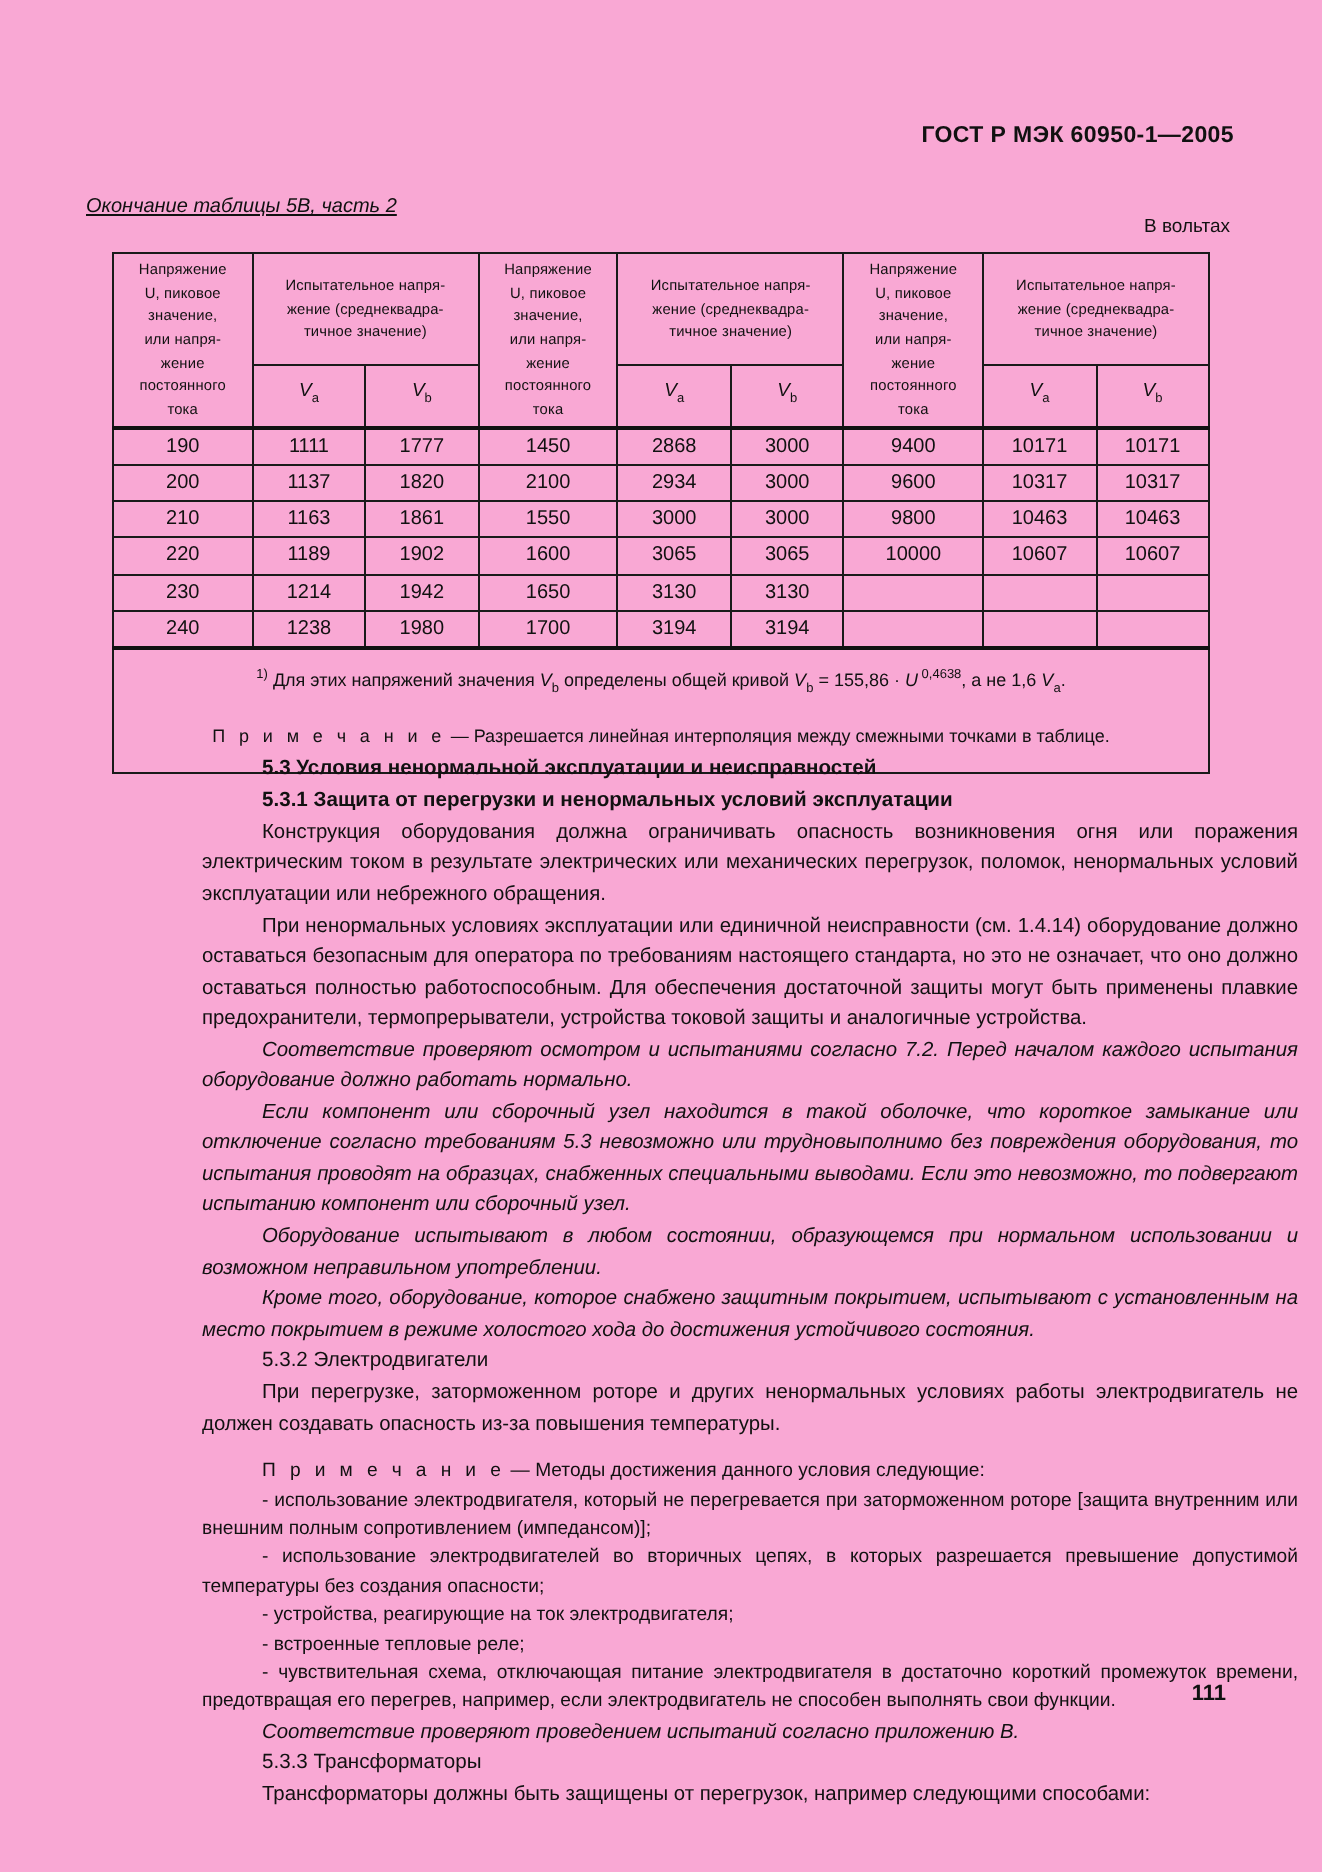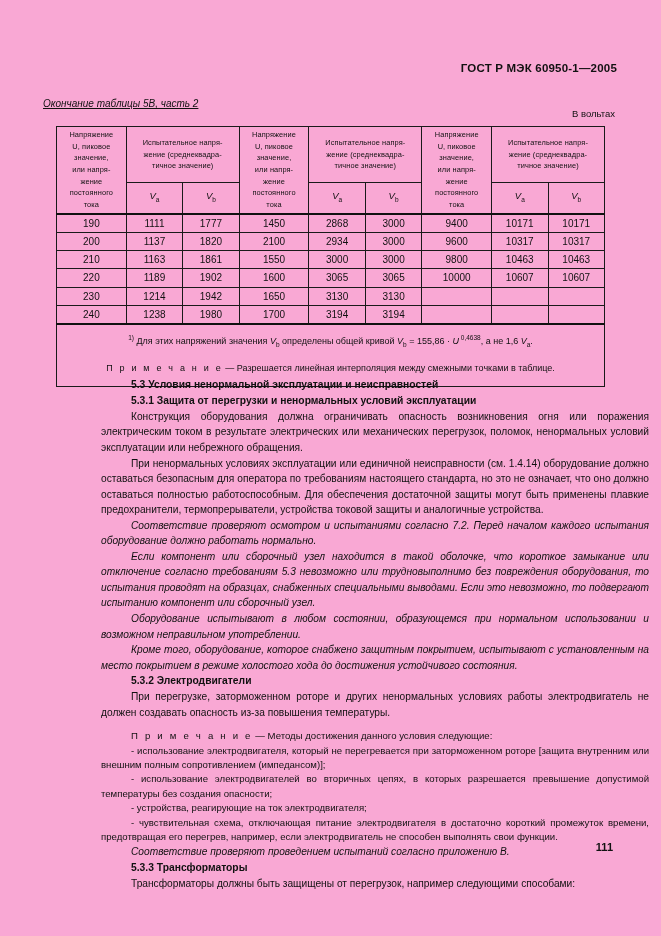--- a/index.html
+++ b/index.html
@@ -109,21 +109,21 @@
   }
   p { margin: 0; }
   .h-sec {
     font-size: 10.3px;
     font-weight: bold;
     text-indent: 30px;
     line-height: 1.55;
   }
   .h-sec-2 {
     font-size: 10.3px;
-    font-weight: bold;
+    font-weight: normal;
     text-indent: 30px;
     line-height: 1.55;
   }
   .para {
     font-size: 10.2px;
     line-height: 1.525;
     text-align: justify;
     text-indent: 30px;
   }
   .para-it {
@@ -280,20 +280,21 @@
       <p class="para-it">Соответствие проверяют осмотром и испытаниями согласно 7.2. Перед началом каждого испытания оборудование должно работать нормально.</p>
       <p class="para-it">Если компонент или сборочный узел находится в такой оболочке, что короткое замыкание или отключение согласно требованиям 5.3 невозможно или трудновыполнимо без повреждения оборудования, то испытания проводят на образцах, снабженных специальными выводами. Если это невозможно, то подвергают испытанию компонент или сборочный узел.</p>
       <p class="para-it">Оборудование испытывают в любом состоянии, образующемся при нормальном использовании и возможном неправильном употреблении.</p>
       <p class="para-it">Кроме того, оборудование, которое снабжено защитным покрытием, испытывают с установленным на место покрытием в режиме холостого хода до достижения устойчивого состояния.</p>
       <p class="h-sec h-sec-2">5.3.2 Электродвигатели</p>
       <p class="para">При перегрузке, заторможенном роторе и других ненормальных условиях работы электродвигатель не должен создавать опасность из-за повышения температуры.</p>
       <p class="note"><span class="sp">П р и м е ч а н и е</span> — Методы достижения данного условия следующие:</p>
       <p class="bullet">- использование электродвигателя, который не перегревается при заторможенном роторе [защита внутренним или внешним полным сопротивлением (импедансом)];</p>
       <p class="bullet">- использование электродвигателей во вторичных цепях, в которых разрешается превышение допустимой температуры без создания опасности;</p>
       <p class="bullet">- устройства, реагирующие на ток электродвигателя;</p>
+      <p class="bullet">- встроенные тепловые реле;</p>
       <p class="bullet">- чувствительная схема, отключающая питание электродвигателя в достаточно короткий промежуток времени, предотвращая его перегрев, например, если электродвигатель не способен выполнять свои функции.</p>
       <p class="para-it">Соответствие проверяют проведением испытаний согласно приложению В.</p>
       <p class="h-sec h-sec-2">5.3.3 Трансформаторы</p>
       <p class="para">Трансформаторы должны быть защищены от перегрузок, например следующими способами:</p>
     </div>
 
   <div class="page-num">111</div>
 </div>
 
 </body></html>

